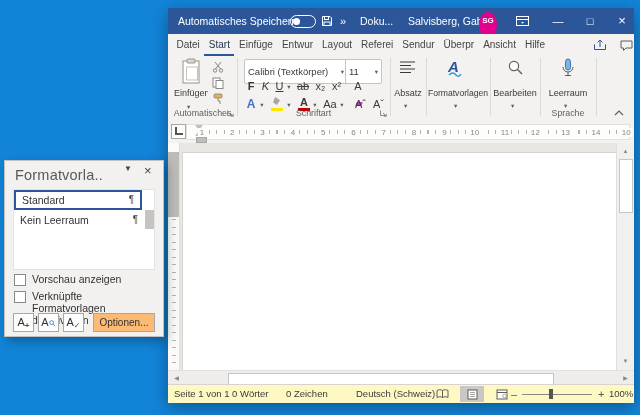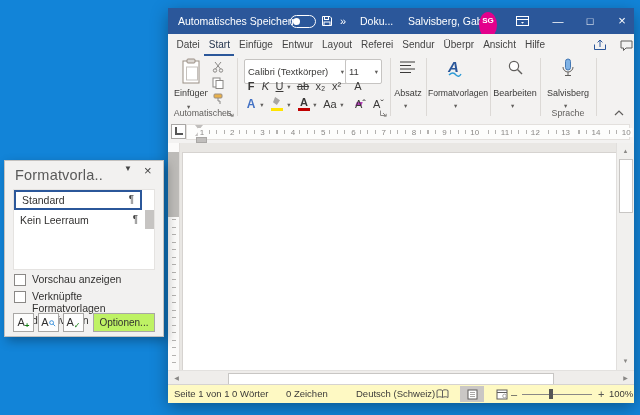--- a/index.html
+++ b/index.html
@@ -83,21 +83,21 @@
   .style-item{position:relative;height:20px;line-height:20px;font-size:10.5px;color:#323130;padding:0 6px;box-sizing:border-box}
   .style-item .mark{position:absolute;right:16px;top:0;font-size:10px;color:#444}
   .style-item.selected{border:2px solid var(--accent_blue,#2b579a);margin-right:12px;line-height:16px}
   .style-item.selected .mark{right:6px}
   .mark.linked{text-decoration:underline;font-size:9px}
   .lthumb{position:absolute;right:1px;top:21px;width:9px;height:19px;background:#c6c4c2}
   .chkrow{position:absolute;left:9px;display:flex;gap:6px;font-size:10.5px;color:#323130;line-height:12px}
   .chkbox{flex:none;width:10px;height:10px;background:#fff;border:1px solid #8a8886;margin-top:0.5px}
   .pbtn{position:absolute;top:152px;width:21px;height:19px;background:#fdfdfd;border:1px solid #a9a7a5;text-align:center;font-size:11px;line-height:17px;color:#323130;box-sizing:border-box}
   .pbtn .sub{font-size:8px;font-weight:bold;vertical-align:-2px}
-  .optbtn{position:absolute;left:88px;top:152px;width:62px;height:19px;background:#bef264;border:1px solid #a9a7a5;font-size:10px;text-align:center;line-height:17px;color:#323130;box-sizing:border-box}
+  .optbtn{position:absolute;left:88px;top:152px;width:62px;height:19px;background:#fdba74;border:1px solid #a9a7a5;font-size:10px;text-align:center;line-height:17px;color:#323130;box-sizing:border-box}
   svg{display:block}
 </style>
 </head>
 <body>
 
 <div class="screen">
 
   <div class="win">
 
     <div class="titlebar">
@@ -225,20 +225,21 @@
         <span class="fbtn r3" style="left:117px;width:8px"><span class="dd"></span></span>
       <span class="fbtn r3" style="left:129px;width:14px;font-weight:bold;position:absolute;line-height:12px">
         <span>A</span>
         <span class="colorbar" style="background:var(--font_color_red,#c00000)"></span>
       </span>
         <span class="fbtn r3" style="left:143px;width:8px"><span class="dd"></span></span>
       <span class="fbtn r3" style="left:153px;width:18px">Aa</span>
         <span class="fbtn r3" style="left:170px;width:8px"><span class="dd"></span></span>
       <span class="fbtn r3" style="left:184px;width:17px">Aˆ</span>
       <span class="fbtn r3" style="left:202px;width:17px">Aˇ</span>
+      <div class="glabel" style="left:69px;width:153px">Schriftart</div>
       <span class="launch" style="left:211px">
         <svg width="9" height="9" viewBox="0 0 9 9">
             <path d="M1.5 1.5 v5 h5" fill="none" stroke="#8a8886"></path>
             <path d="M4 4 l3.2 3.2 M7.2 7.2 v-2.4 M7.2 7.2 h-2.4" fill="none" stroke="#8a8886"></path>
           </svg>
       </span>
       <div class="gsep" style="left:222px"></div>
 
       <div>
         <span class="abs" style="left:231px;top:4px">
@@ -279,21 +280,21 @@
 
       <div>
         <span class="abs" style="left:392px;top:2px">
           <svg width="16" height="22" viewBox="0 0 16 22">
               <rect x="5.5" y="1" width="5" height="11" rx="2.5" fill="#7fb2e5" stroke="#4478b4"></rect>
               <path d="M3 9 a5 5 0 0 0 10 0" fill="none" stroke="#605e5c"></path>
               <line x1="8" y1="14" x2="8" y2="17" stroke="#605e5c"></line>
               <line x1="5" y1="17.5" x2="11" y2="17.5" stroke="#605e5c"></line>
             </svg>
         </span>
-        <div class="clabel" style="left:372px;width:56px">Salvisberg</div>
+        <div class="clabel" style="left:372px;width:56px">Leerraum</div>
         <div class="cdd" style="left:396px;top:44px"><span class="dd"></span></div>
       </div>
       <div class="glabel" style="left:372px;width:56px">Sprache</div>
       <div class="gsep" style="left:428px"></div>
 
       <span class="abs" style="left:446px;top:54px">
         <svg width="10" height="6" viewBox="0 0 10 6">
             <path d="M1 5 L5 1 L9 5" fill="none" stroke="#605e5c" stroke-width="1.2"></path>
           </svg>
       </span>

